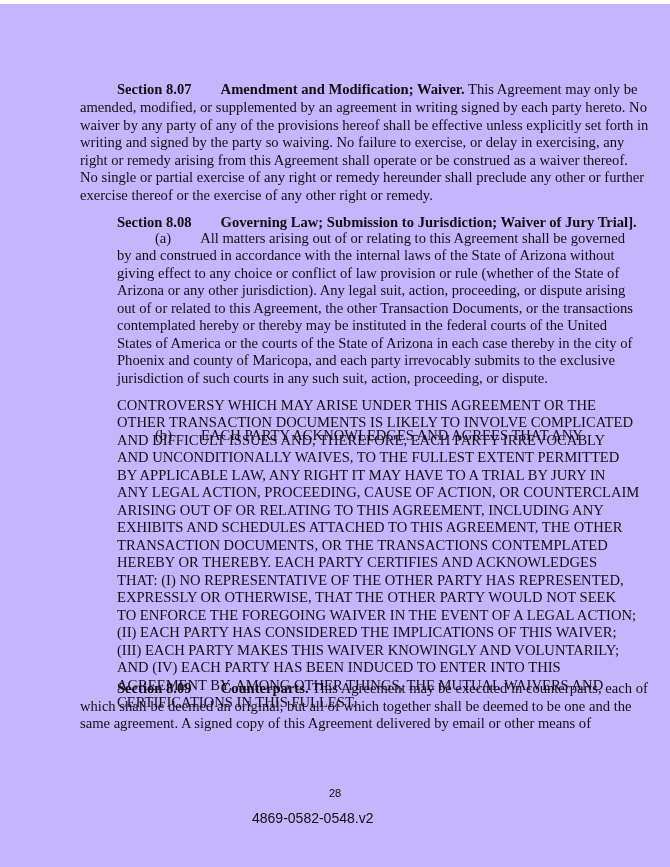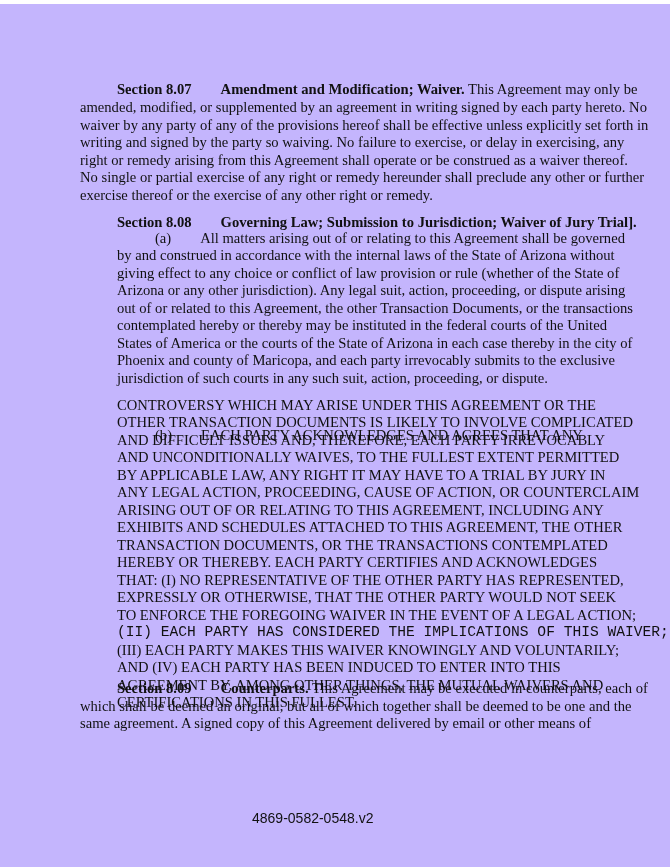--- a/index.html
+++ b/index.html
@@ -94,30 +94,31 @@
       <div class="line" style="left:117px; top:445px;text-align:right;">AND UNCONDITIONALLY WAIVES, TO THE FULLEST EXTENT PERMITTED</div>
       <div class="line" style="left:117px; top:463px;">BY APPLICABLE LAW, ANY RIGHT IT MAY HAVE TO A TRIAL BY JURY IN</div>
       <div class="line" style="left:117px; top:480px;">ANY LEGAL ACTION, PROCEEDING, CAUSE OF ACTION, OR COUNTERCLAIM</div>
       <div class="line" style="left:117px; top:498px;">ARISING OUT OF OR RELATING TO THIS AGREEMENT, INCLUDING ANY</div>
       <div class="line" style="left:117px; top:515px;">EXHIBITS AND SCHEDULES ATTACHED TO THIS AGREEMENT, THE OTHER</div>
       <div class="line" style="left:117px; top:533px;">TRANSACTION DOCUMENTS, OR THE TRANSACTIONS CONTEMPLATED</div>
       <div class="line" style="left:117px; top:550px;">HEREBY OR THEREBY. EACH PARTY CERTIFIES AND ACKNOWLEDGES</div>
       <div class="line" style="left:117px; top:568px;">THAT: (I) NO REPRESENTATIVE OF THE OTHER PARTY HAS REPRESENTED,</div>
       <div class="line" style="left:117px; top:585px;">EXPRESSLY OR OTHERWISE, THAT THE OTHER PARTY WOULD NOT SEEK</div>
       <div class="line" style="left:117px; top:603px;">TO ENFORCE THE FOREGOING WAIVER IN THE EVENT OF A LEGAL ACTION;</div>
-      <div class="line" style="left:117px; top:620px;font-family:Liberation Mono, monospace;">(II) EACH PARTY HAS CONSIDERED THE IMPLICATIONS OF THIS WAIVER;</div>
+      <div class="line" style="left:117px; top:620px;">(II) EACH PARTY HAS CONSIDERED THE IMPLICATIONS OF THIS WAIVER;</div>
       <div class="line" style="left:117px; top:638px;">(III) EACH PARTY MAKES THIS WAIVER KNOWINGLY AND VOLUNTARILY;</div>
       <div class="line" style="left:117px; top:655px;">AND (IV) EACH PARTY HAS BEEN INDUCED TO ENTER INTO THIS</div>
       <div class="line" style="left:117px; top:673px;">AGREEMENT BY, AMONG OTHER THINGS, THE MUTUAL WAIVERS AND</div>
       <div class="line" style="left:117px; top:690px;">CERTIFICATIONS IN THIS FULLEST.</div>
     </div>
   </div>
 
   <div>
     <div class="line" style="left:117px; top:676px;">
       <span class="b">Section 8.09</span><span class="tab2"></span><span class="b">Counterparts.</span> <span>This Agreement may be executed in counterparts, each of</span>
     </div>
     <div class="line" style="left:80px; top:694px;">which shall be deemed an original, but all of which together shall be deemed to be one and the</div>
     <div class="line" style="left:80px; top:711px;">same agreement. A signed copy of this Agreement delivered by email or other means of</div>
   </div>
 
+  <div class="footer-num">28</div>
   <div class="footer-id">4869-0582-0548.v2</div>
 </div>
 
 </body></html>

